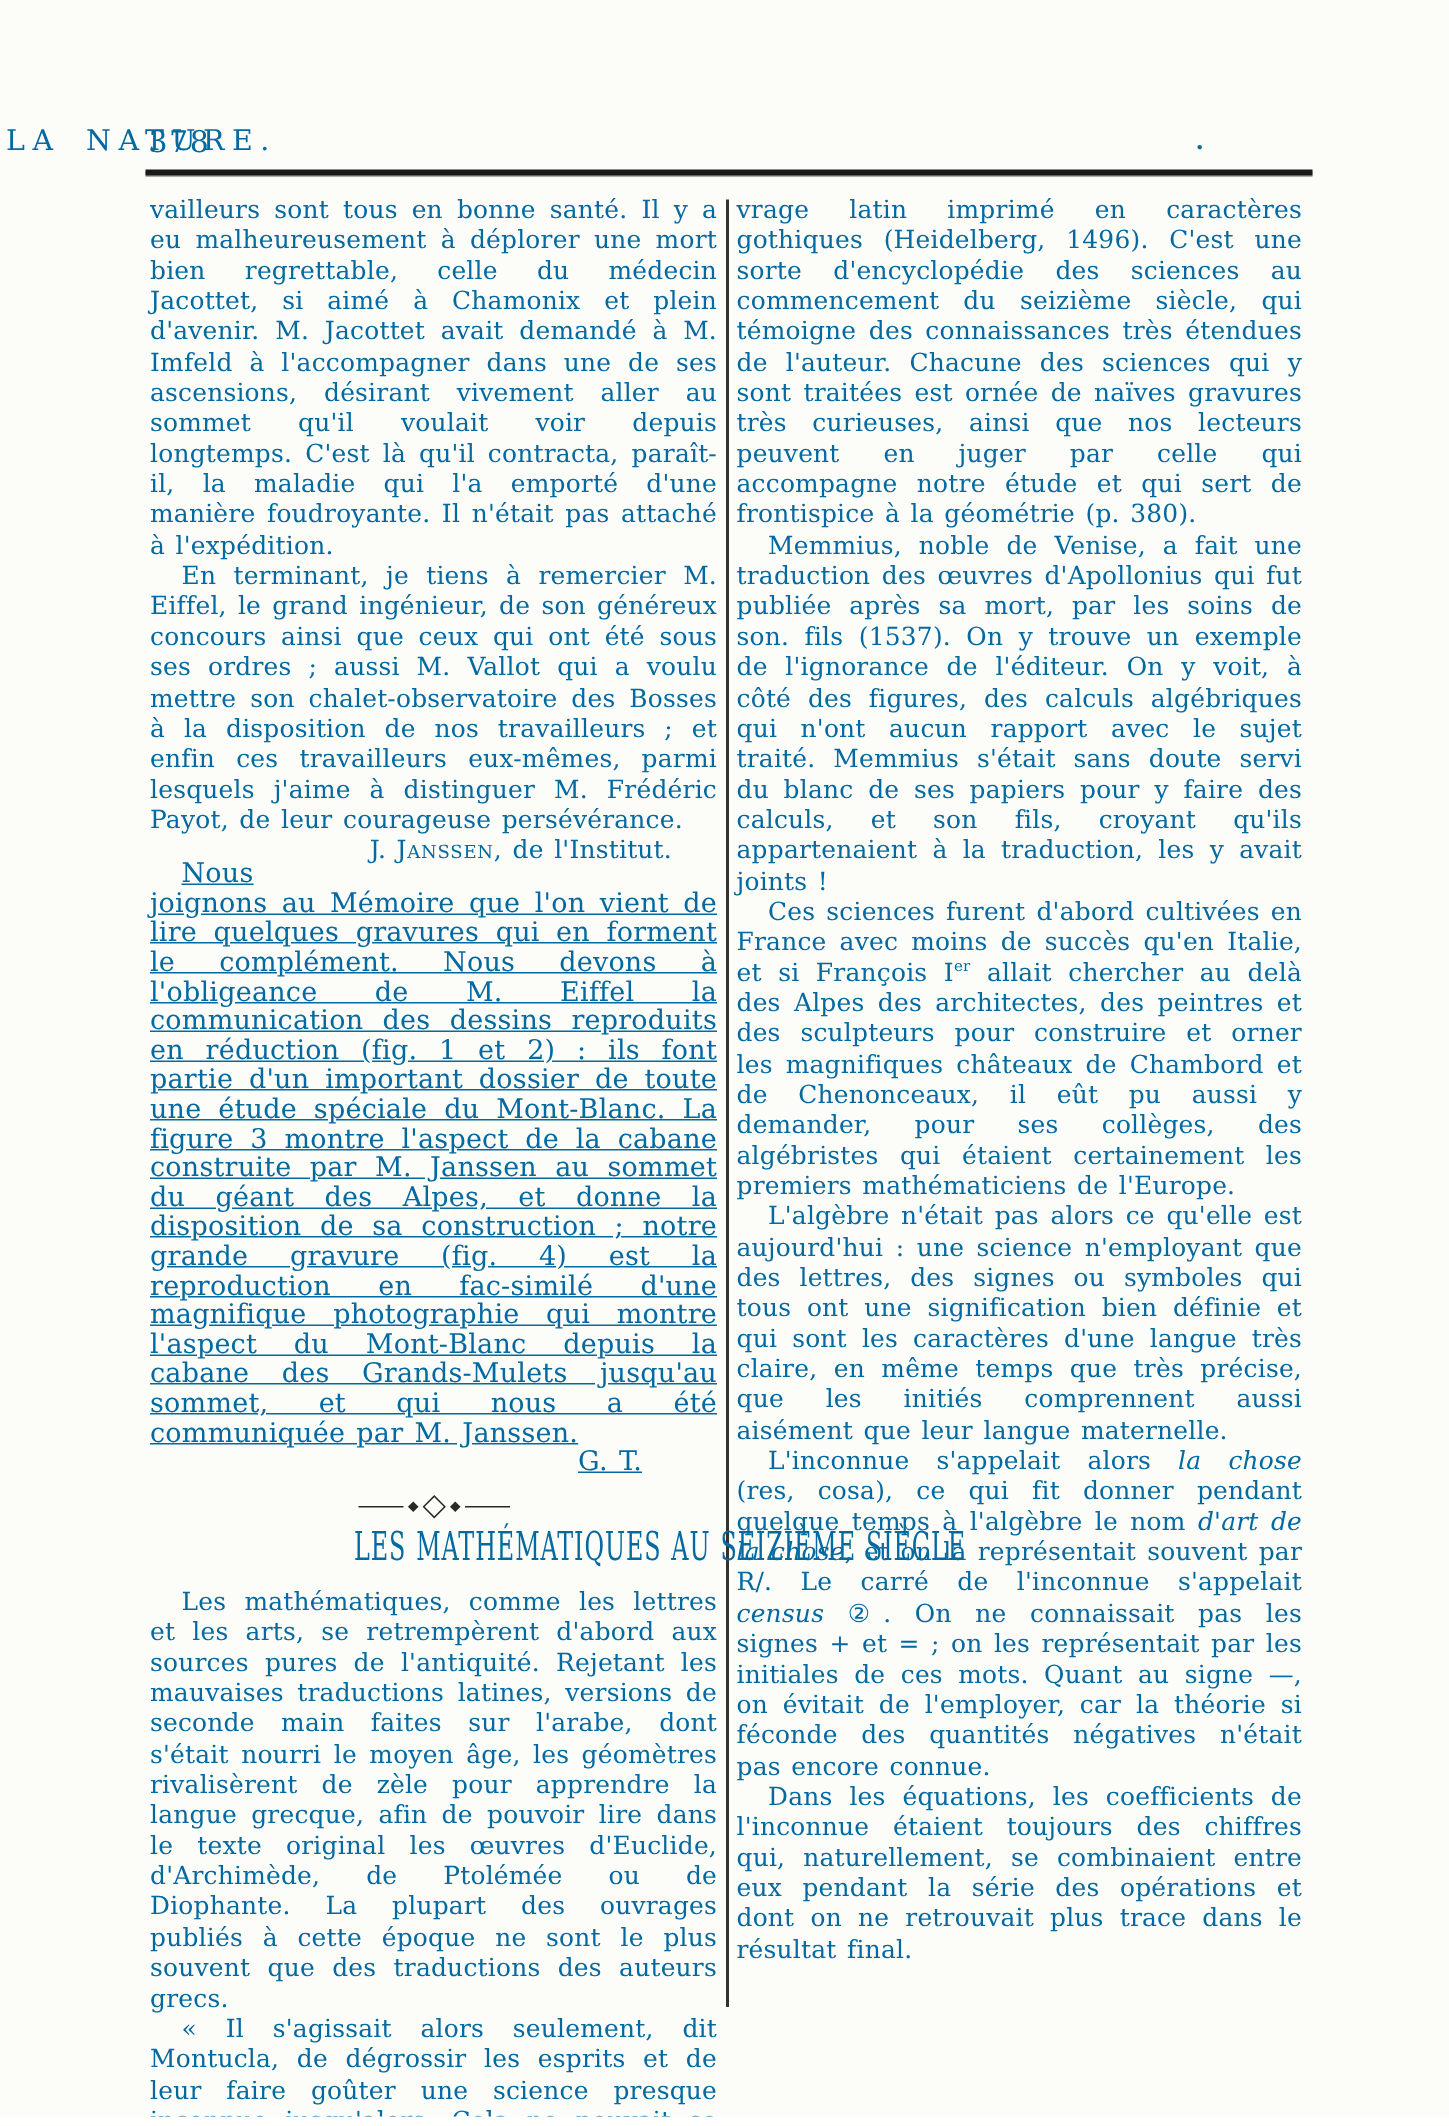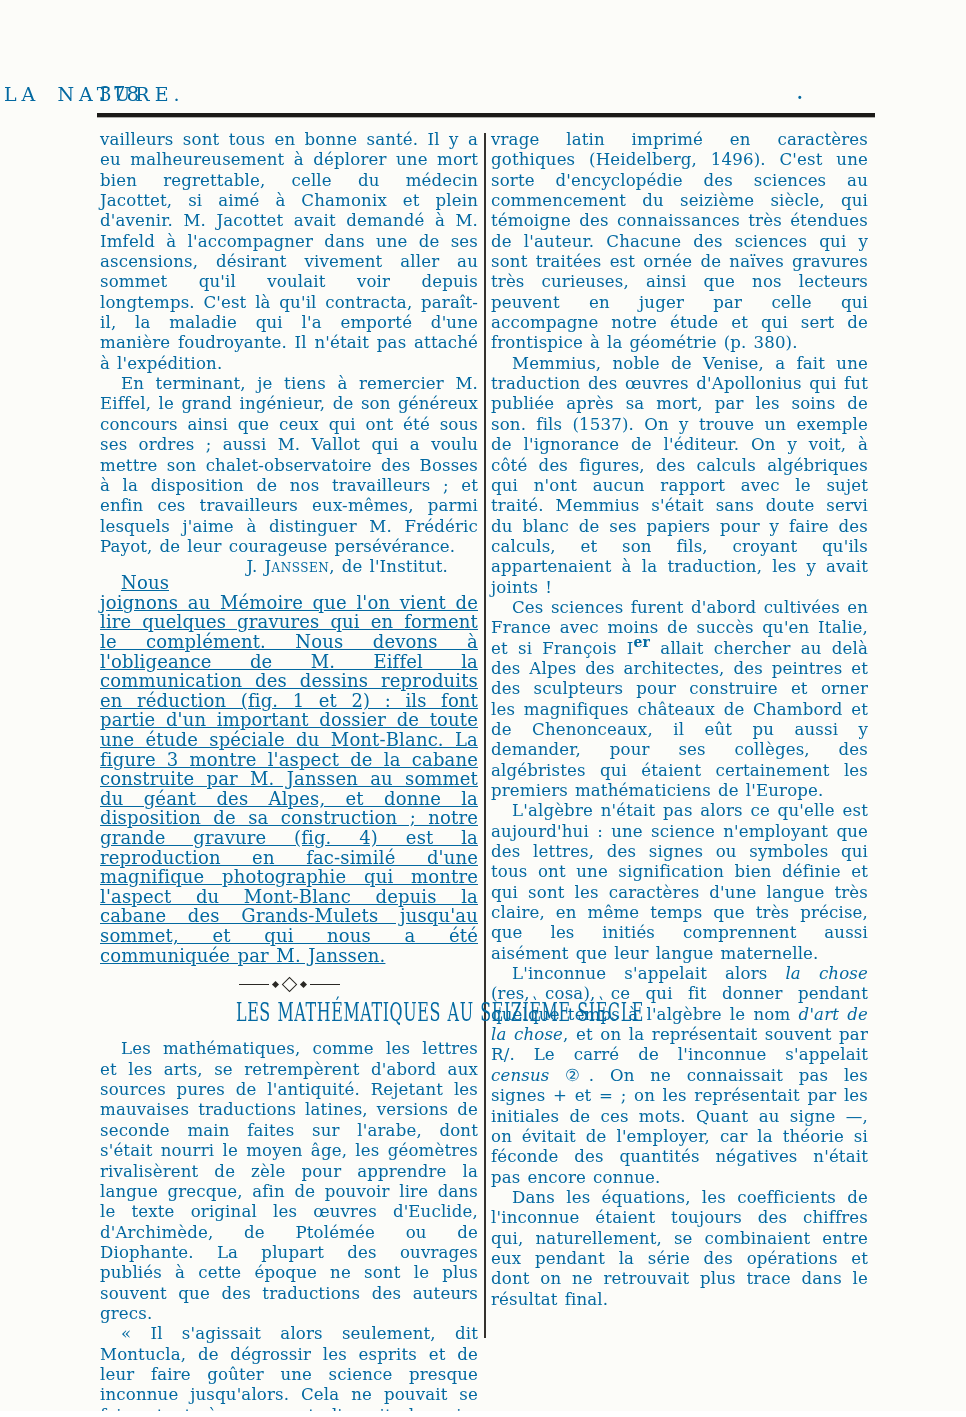--- a/index.html
+++ b/index.html
@@ -41,21 +41,21 @@
   .col-left{left:100px;}
   .col-right{left:491px;width:377px;}
   .col p{margin:0;}
   .col p.indent{text-indent:21px;}
   .note{font-size:18px;line-height:19.6px;text-decoration:underline;}
   .note.indent{text-indent:18px;}
   .note-first{margin-top:16px !important;}
   .sig-gt{text-align:right;padding-right:50px;text-indent:0 !important;}
   .signature{float:right;margin-right:30px;}
   .smallcaps{font-variant:small-caps;letter-spacing:.5px;margin-top:31px;}
-  sup{font-size:14px;line-height:0;font-weight:bold;}
+  sup{font-size:10px;line-height:0;}
   .ornament{text-align:center;margin:9px 0 11px;height:16px;}
   .orn-line{display:inline-block;width:30px;height:1.5px;background:#2a2824;vertical-align:middle;}
   .orn-d{display:inline-block;vertical-align:middle;transform:rotate(45deg);}
   .orn-d.sm{width:5px;height:5px;background:#2a2824;margin:0 4px;}
   .orn-d.lg{width:9px;height:9px;border:1.6px solid #2a2824;background:transparent;margin:0 2px;}
   .title-wrap{text-align:right;margin:12px 0 13px;white-space:nowrap;}
   h2.article-title{
     display:inline-block;margin:0;
     font-size:26.5px;font-weight:normal;
     letter-spacing:1px;white-space:nowrap;
@@ -68,20 +68,21 @@
 <div class="page">
   <div class="page-number">378</div>
   <div class="journal-title">LA NATURE.</div>
   <div class="stray-mark">.</div>
   <div class="header-rule"></div>
   <div class="column-divider"></div>
   <div class="col col-left">
       <p><span>vailleurs sont tous en bonne santé. Il y a eu malheureusement à déplorer une mort bien regrettable, celle du médecin Jacottet, si aimé à Chamonix et plein d'avenir. M. Jacottet avait demandé à M. Imfeld à l'accompagner dans une de ses ascensions, désirant vivement aller au sommet qu'il voulait voir depuis longtemps. C'est là qu'il contracta, paraît-il, la maladie qui l'a emporté d'une manière foudroyante. Il n'était pas attaché à l'expédition.</span></p>
       <p class="indent"><span>En terminant, je tiens à remercier M. Eiffel, le grand ingénieur, de son généreux concours ainsi que ceux qui ont été sous ses ordres ; aussi M. Vallot qui a voulu mettre son chalet-observatoire des Bosses à la disposition de nos travailleurs ; et enfin ces travailleurs eux-mêmes, parmi lesquels j'aime à distinguer M. Frédéric Payot, de leur courageuse persévérance.</span><span class="signature"><span>J. </span><span class="smallcaps">Janssen</span><span>, de l'Institut.</span></span></p>
       <p class="note indent note-first"><span>Nous joignons au Mémoire que l'on vient de lire quelques gravures qui en forment le complément. Nous devons à l'obligeance de M. Eiffel la communication des dessins reproduits en réduction (fig. 1 et 2) : ils font partie d'un important dossier de toute une étude spéciale du Mont-Blanc. La figure 3 montre l'aspect de la cabane construite par M. Janssen au sommet du géant des Alpes, et donne la disposition de sa construction ; notre grande gravure (fig. 4) est la reproduction en fac-similé d'une magnifique photographie qui montre l'aspect du Mont-Blanc depuis la cabane des Grands-Mulets jusqu'au sommet, et qui nous a été communiquée par M. Janssen.</span></p>
+      <p class="note sig-gt"><span>G. T.</span></p>
       <div class="ornament"><span class="orn-line"></span><span class="orn-d sm"></span><span class="orn-d lg"></span><span class="orn-d sm"></span><span class="orn-line"></span></div>
       <div class="title-wrap"><h2 class="article-title"><span>LES MATHÉMATIQUES AU SEIZIÈME SIÈCLE</span></h2></div>
       <p class="indent"><span>Les mathématiques, comme les lettres et les arts, se retrempèrent d'abord aux sources pures de l'antiquité. Rejetant les mauvaises traductions latines, versions de seconde main faites sur l'arabe, dont s'était nourri le moyen âge, les géomètres rivalisèrent de zèle pour apprendre la langue grecque, afin de pouvoir lire dans le texte original les œuvres d'Euclide, d'Archimède, de Ptolémée ou de Diophante. La plupart des ouvrages publiés à cette époque ne sont le plus souvent que des traductions des auteurs grecs.</span></p>
       <p class="indent"><span>« Il s'agissait alors seulement, dit Montucla, de dégrossir les esprits et de leur faire goûter une science presque inconnue jusqu'alors. Cela ne pouvait se faire tout à coup, et l'esprit humain, semblable à un estomac faible que fatiguerait une nourriture trop solide, avait besoin d'être amené par degré à des considérations d'un ordre plus relevé. »</span></p>
     </div>
   <div class="col col-right">
       <p><span>vrage latin imprimé en caractères gothiques (Heidelberg, 1496). C'est une sorte d'encyclopédie des sciences au commencement du seizième siècle, qui témoigne des connaissances très étendues de l'auteur. Chacune des sciences qui y sont traitées est ornée de naïves gravures très curieuses, ainsi que nos lecteurs peuvent en juger par celle qui accompagne notre étude et qui sert de frontispice à la géométrie (p. 380).</span></p>
       <p class="indent"><span>Memmius, noble de Venise, a fait une traduction des œuvres d'Apollonius qui fut publiée après sa mort, par les soins de son. fils (1537). On y trouve un exemple de l'ignorance de l'éditeur. On y voit, à côté des figures, des calculs algébriques qui n'ont aucun rapport avec le sujet traité. Memmius s'était sans doute servi du blanc de ses papiers pour y faire des calculs, et son fils, croyant qu'ils appartenaient à la traduction, les y avait joints !</span></p>
       <p class="indent"><span>Ces sciences furent d'abord cultivées en France avec moins de succès qu'en Italie, et si François I</span><sup>er</sup><span> allait chercher au delà des Alpes des architectes, des peintres et des sculpteurs pour construire et orner les magnifiques châteaux de Chambord et de Chenonceaux, il eût pu aussi y demander, pour ses collèges, des algébristes qui étaient certainement les premiers mathématiciens de l'Europe.</span></p>
       <p class="indent"><span>L'algèbre n'était pas alors ce qu'elle est aujourd'hui : une science n'employant que des lettres, des signes ou symboles qui tous ont une signification bien définie et qui sont les caractères d'une langue très claire, en même temps que très précise, que les initiés comprennent aussi aisément que leur langue maternelle.</span></p>

